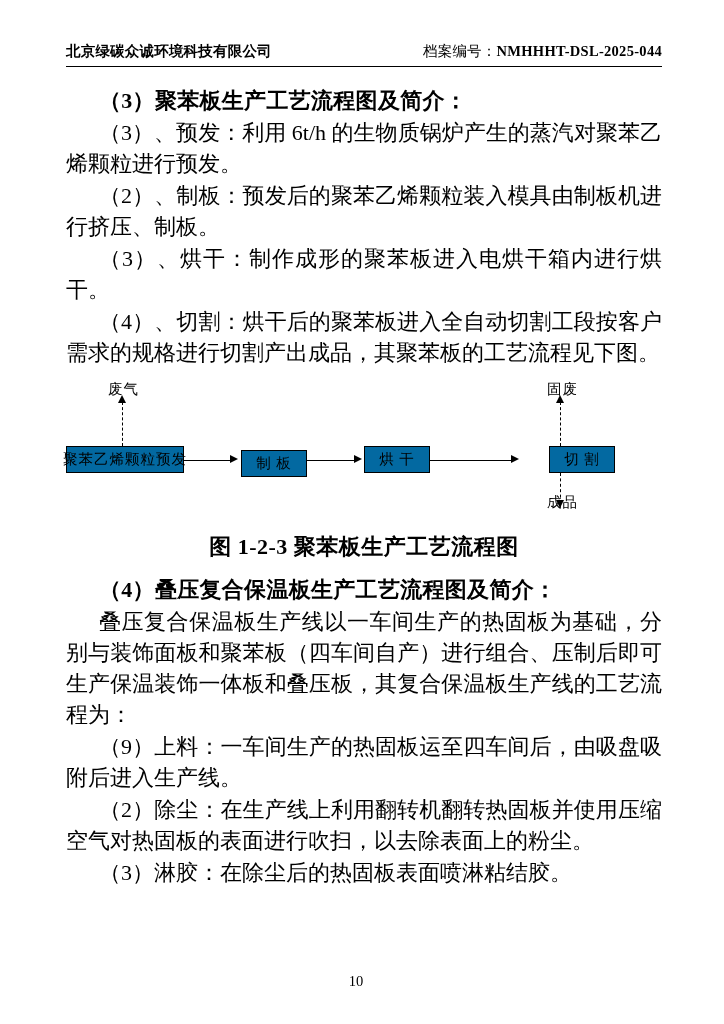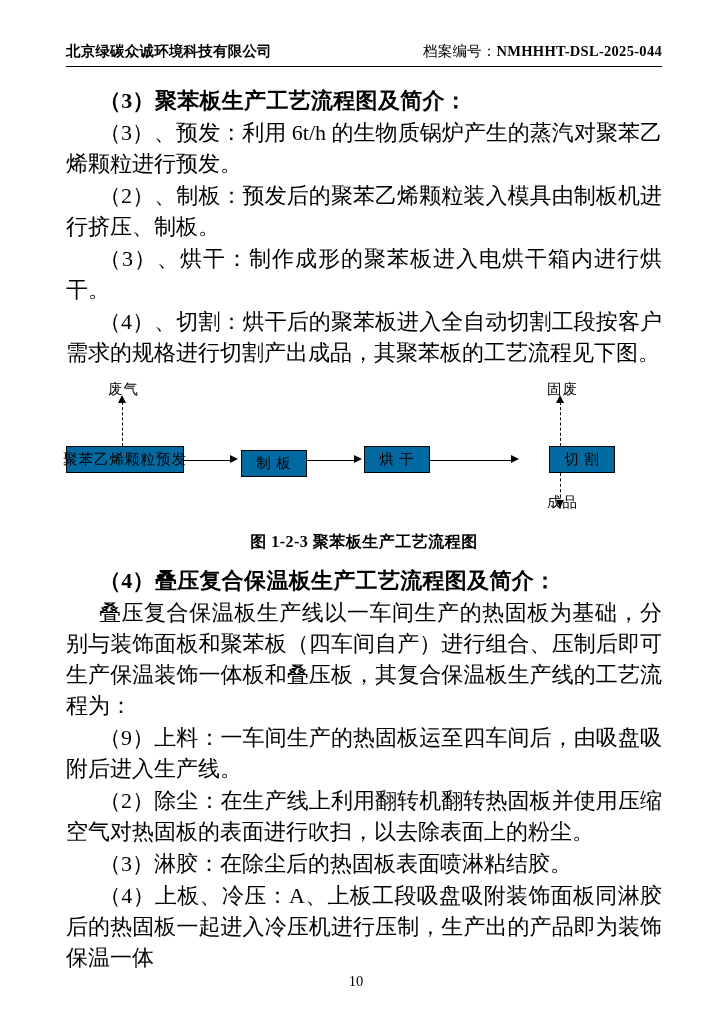--- a/index.html
+++ b/index.html
@@ -120,21 +120,21 @@
   }
   .arrow-d {
     position: absolute;
     width: 0; height: 0;
     border-left: 4.5px solid transparent;
     border-right: 4.5px solid transparent;
     border-top: 8px solid #000;
   }
   .fig-caption {
     text-align: center;
-    font-size: 16px;
+    font-size: 22px;
     font-weight: 700;
     letter-spacing: 0.5px;
     margin: 14px 0 12px 0;
   }
   
   .footer {
     position: absolute;
     left: 0;
     bottom: 34px;
     width: 712px;
@@ -195,19 +195,18 @@
 
   <div class="fig-caption">图 1-2-3 聚苯板生产工艺流程图</div>
 
   <p class="para indent bold">（4）叠压复合保温板生产工艺流程图及简介：</p>
 
   <p class="para indent">叠压复合保温板生产线以一车间生产的热固板为基础，分别与装饰面板和聚苯板（四车间自产）进行组合、压制后即可生产保温装饰一体板和叠压板，其复合保温板生产线的工艺流程为：</p>
 
   <p class="para indent">（9）上料：一车间生产的热固板运至四车间后，由吸盘吸附后进入生产线。</p>
   <p class="para indent">（2）除尘：在生产线上利用翻转机翻转热固板并使用压缩空气对热固板的表面进行吹扫，以去除表面上的粉尘。</p>
   <p class="para indent">（3）淋胶：在除尘后的热固板表面喷淋粘结胶。</p>
-  <p class="para indent">（4）上板、冷压：A、上板工段吸盘吸附装饰面板同淋胶后的热固板一起进入冷压机进行压制，生产出的产品即为装饰保温一体</p>
 
 </div>
 
 <div class="footer">
   <span>10</span>
 </div>
 
 </body></html>

